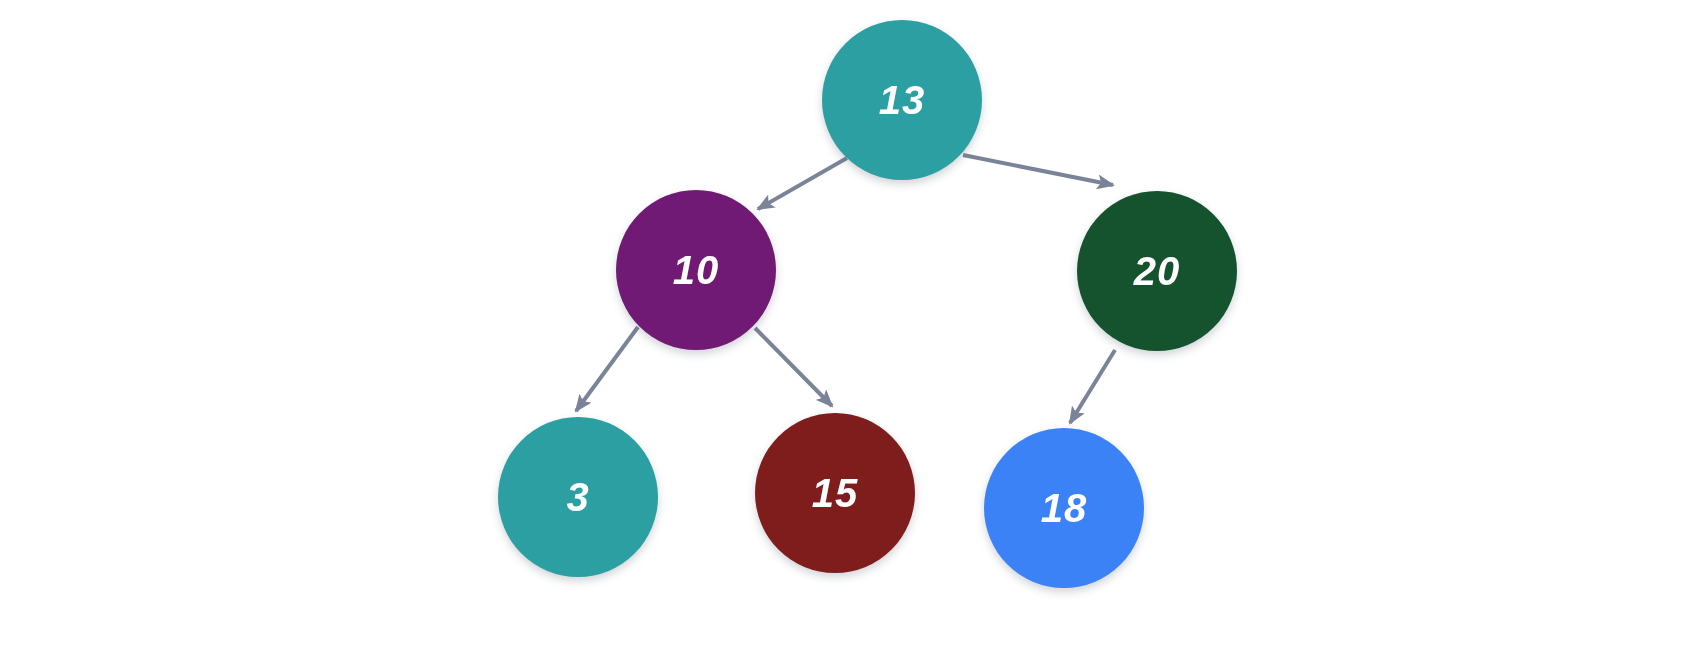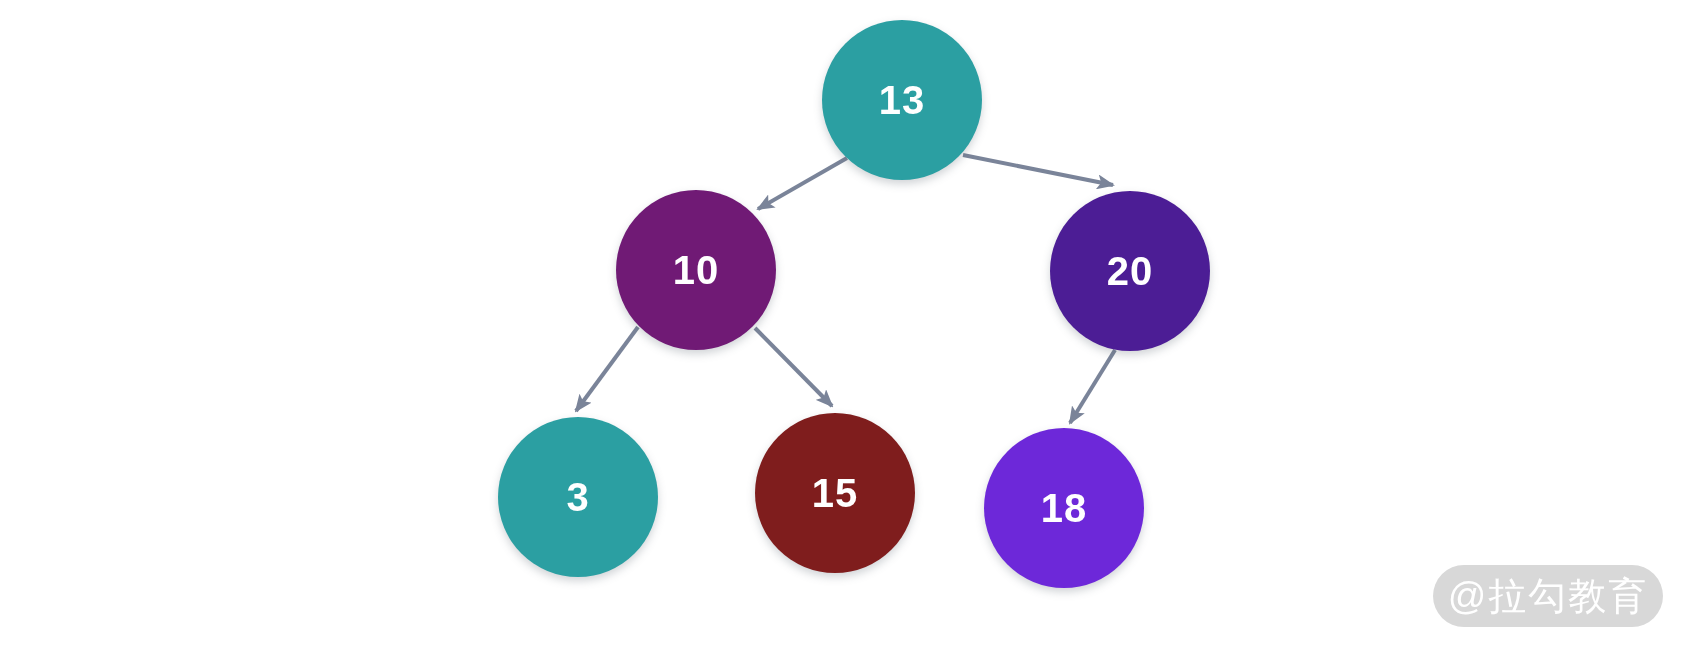--- a/index.html
+++ b/index.html
@@ -7,20 +7,21 @@
     padding: 0;
     background: #ffffff;
     font-family: "Liberation Sans", "DejaVu Sans", sans-serif;
   }
   .canvas {
     position: relative;
     width: 1690px;
     height: 653px;
     background: #ffffff;
     overflow: hidden;
+    font-style: italic;
   }
   .edges-svg {
     position: absolute;
     left: 0;
     top: 0;
     width: 1690px;
     height: 653px;
     pointer-events: none;
   }
   .tree-node {
@@ -70,29 +71,26 @@
       <line x1="755" y1="328" x2="832" y2="406" stroke="#7A8499" stroke-width="4" marker-end="url(#arrowhead)"></line>
       <line x1="1115" y1="350" x2="1070" y2="423" stroke="#7A8499" stroke-width="4" marker-end="url(#arrowhead)"></line>
     </svg>
   <div id="nodes-layer">
       <div class="tree-node" style="left: 822px; top: 20px; width: 160px; height: 160px; background: rgb(43, 159, 162); color: rgb(255, 255, 255);">
         <span>13</span>
       </div>
       <div class="tree-node" style="left: 616px; top: 190px; width: 160px; height: 160px; background: #701a75; color: rgb(255, 255, 255);">
         <span>10</span>
       </div>
-      <div class="tree-node" style="left: 1050px; top: 191px; width: 160px; height: 160px; background: #4c1d95; color: rgb(255, 255, 255); text-align: right;">
+      <div class="tree-node" style="left: 1077px; top: 191px; width: 160px; height: 160px; background: #14532d; color: rgb(255, 255, 255); text-align: right;">
         <span>20</span>
       </div>
       <div class="tree-node" style="left: 498px; top: 417px; width: 160px; height: 160px; background: rgb(43, 159, 162); color: rgb(255, 255, 255);">
         <span>3</span>
       </div>
       <div class="tree-node" style="left: 755px; top: 413px; width: 160px; height: 160px; background: #7f1d1d; color: rgb(255, 255, 255);">
         <span>15</span>
       </div>
-      <div class="tree-node" style="left: 984px; top: 428px; width: 160px; height: 160px; background: #6d28d9; color: rgb(255, 255, 255);">
+      <div class="tree-node" style="left: 984px; top: 428px; width: 160px; height: 160px; background: #3b82f6; color: rgb(255, 255, 255);">
         <span>18</span>
       </div>
     </div>
-  <div class="watermark" id="watermark" style="background: rgb(216, 216, 216);">
-    <span style="color: rgb(255, 255, 255);">@拉勾教育</span>
-  </div>
 </div>
 
 </body></html>

